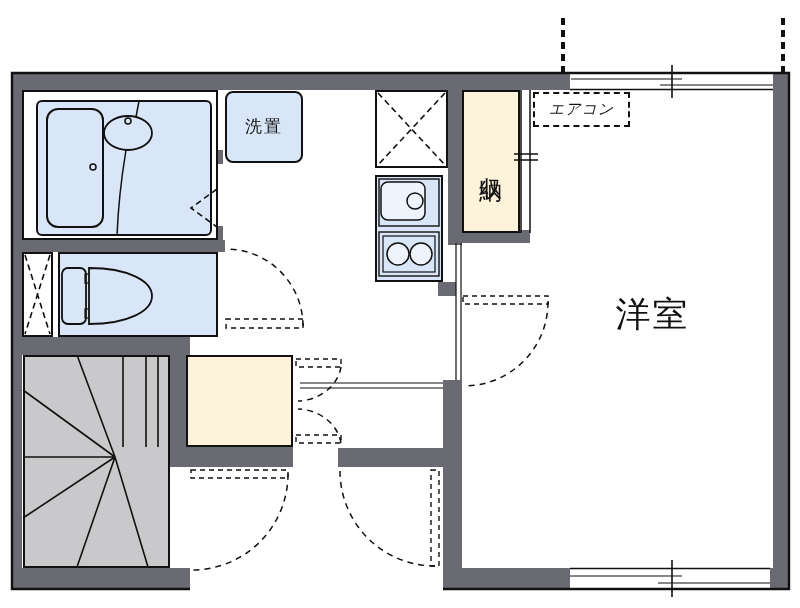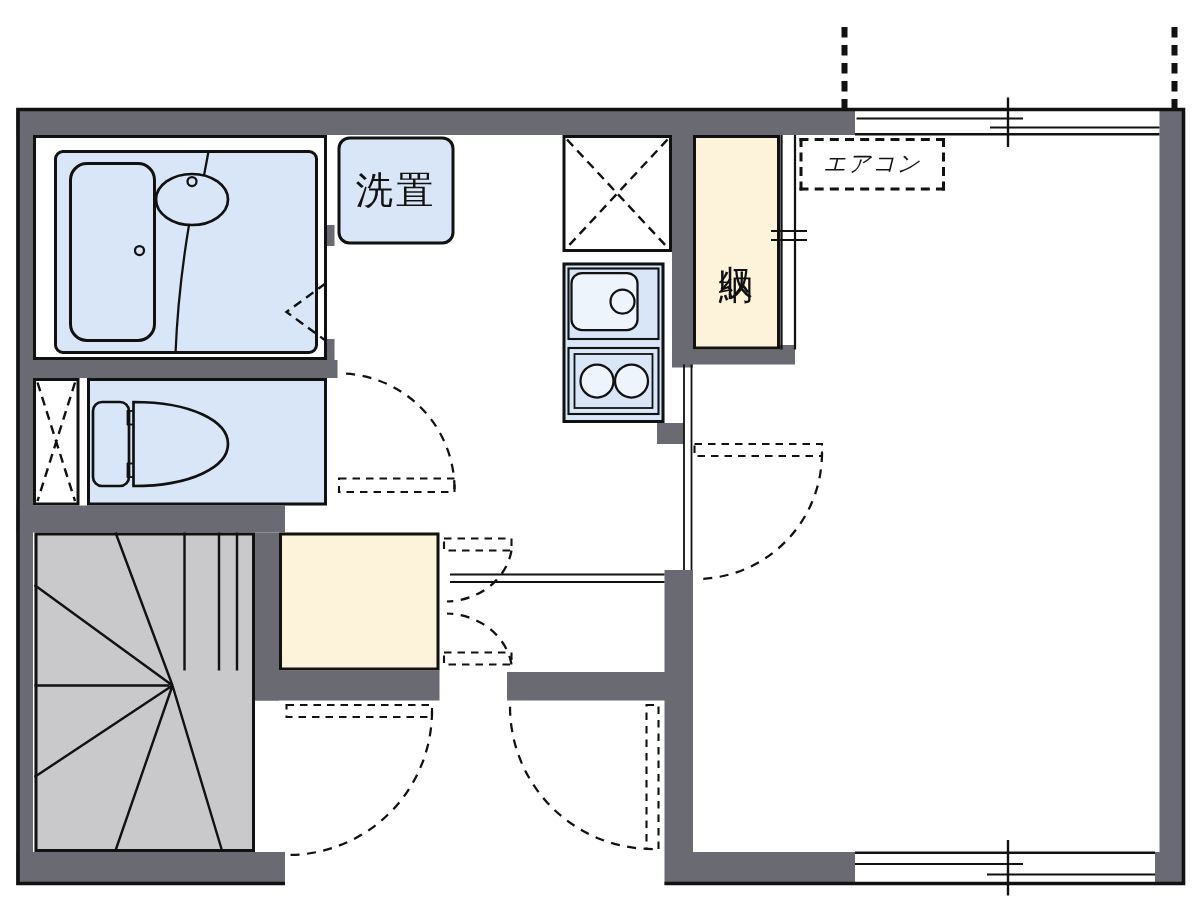--- a/index.html
+++ b/index.html
@@ -112,23 +112,24 @@
     <rect x="296" y="359" width="45" height="8" fill="#fff" stroke="#111" stroke-width="1.4" stroke-dasharray="5 4"></rect>
     <rect x="296" y="435" width="45" height="8" fill="#fff" stroke="#111" stroke-width="1.4" stroke-dasharray="5 4"></rect>
 
     <path d="M303,326 A77,77 0 0 0 226,249" fill="none" stroke="#111" stroke-width="1.5" stroke-dasharray="6 5"></path>
     <path d="M548,302 A84,84 0 0 1 464,386" fill="none" stroke="#111" stroke-width="1.5" stroke-dasharray="6 5"></path>
     <path d="M288,474 A96,96 0 0 1 192,570" fill="none" stroke="#111" stroke-width="1.5" stroke-dasharray="6 5"></path>
     <path d="M435,566 A95,95 0 0 1 340,471" fill="none" stroke="#111" stroke-width="1.5" stroke-dasharray="6 5"></path>
     <path d="M341,367 A45,40 0 0 1 298,401 M341,443 A45,40 0 0 0 298,409" fill="none" stroke="#111" stroke-width="1.5" stroke-dasharray="6 5"></path>
   </svg>
 
-  <div class="lbl" style="left:225px;top:91px;width:78px;height:72px;font-size:25px;letter-spacing:2px">洗置</div>
+  <div class="lbl" style="left:225px;top:91px;width:78px;height:72px;font-size:17px;letter-spacing:2px">洗置</div>
 
   <div class="lbl vert" style="left:462px;top:90px;width:58px;height:143px;font-size:23px">収納</div>
 
   <div class="aircon-box">
     <span>エアコン</span>
   </div>
 
+  <div class="lbl" style="left:560px;top:294px;width:185px;height:40px;font-size:35px;letter-spacing:2px">洋室</div>
 
 
 </div>
 
 </body></html>

